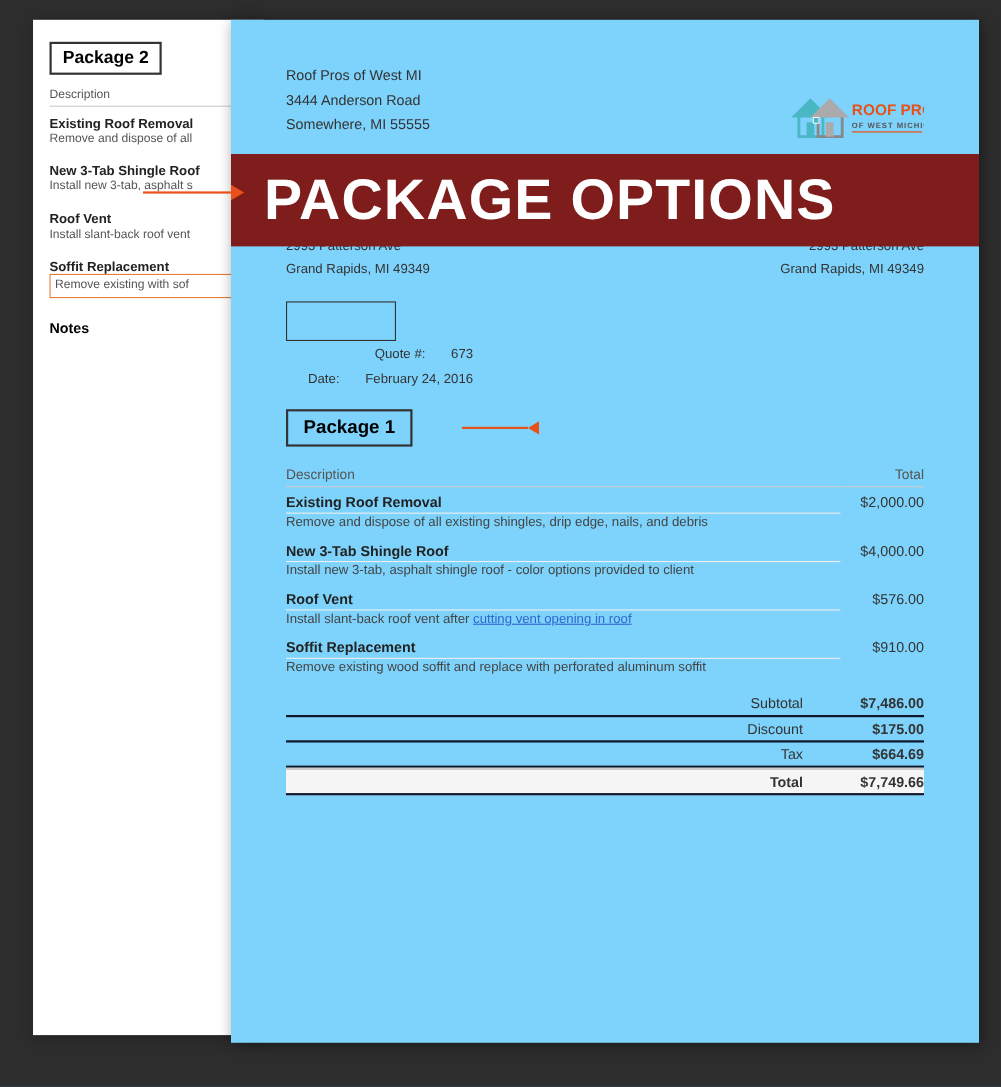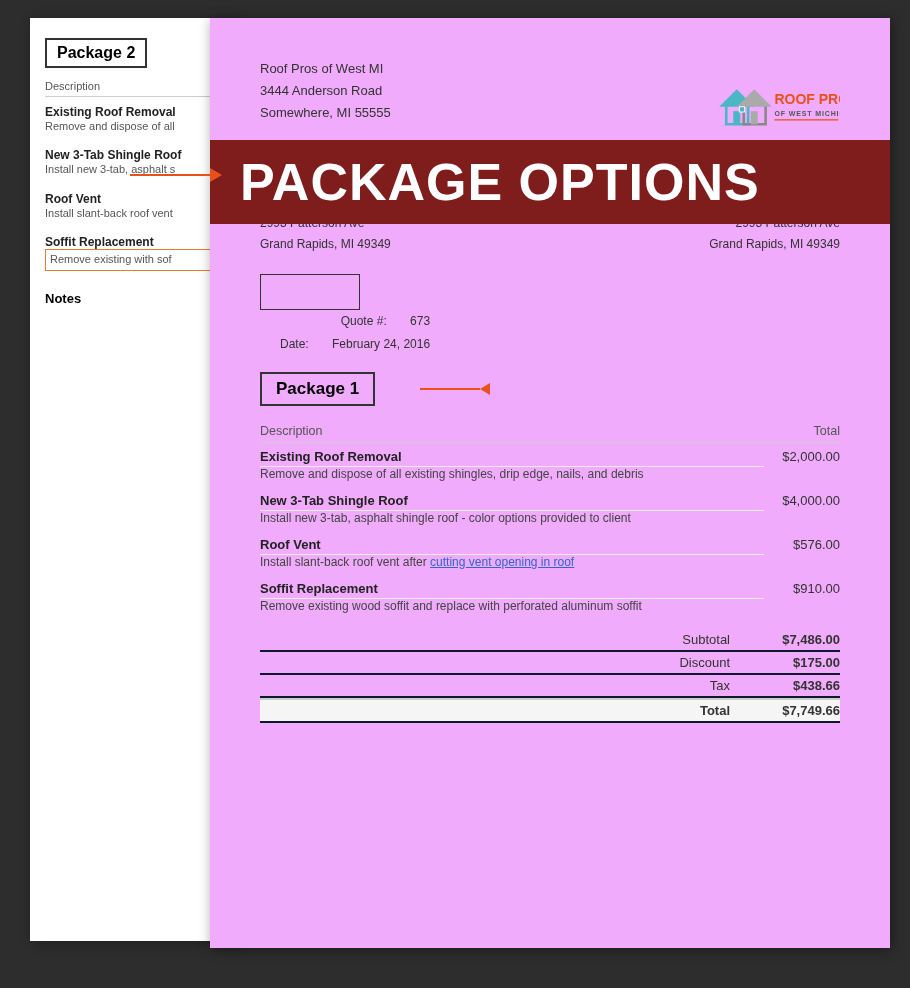--- a/index.html
+++ b/index.html
@@ -19,21 +19,21 @@
       background: #2d2d2d;
     }
 
     
     .main-doc {
       position: absolute;
       top: 18px;
       left: 210px;
       right: 20px;
       bottom: 40px;
-      background: #f0abfc;
+      background: #7dd3fc;
       box-shadow: 2px 2px 12px rgba(0,0,0,0.4);
       padding: 40px 50px;
     }
 
     
     .sidebar-panel {
       position: absolute;
       top: 18px;
       left: 30px;
       width: 210px;
@@ -500,21 +500,21 @@
     <div class="totals-row">
       <div class="totals-label">Subtotal</div>
       <div class="totals-value">$7,486.00</div>
     </div>
     <div class="totals-row">
       <div class="totals-label">Discount</div>
       <div class="totals-value">$175.00</div>
     </div>
     <div class="totals-row">
       <div class="totals-label">Tax</div>
-      <div class="totals-value">$438.66</div>
+      <div class="totals-value">$664.69</div>
     </div>
     <div class="totals-row total-final">
       <div class="totals-label">Total</div>
       <div class="totals-value">$7,749.66</div>
     </div>
   </div>
 
 </div>
 
 </body></html>

